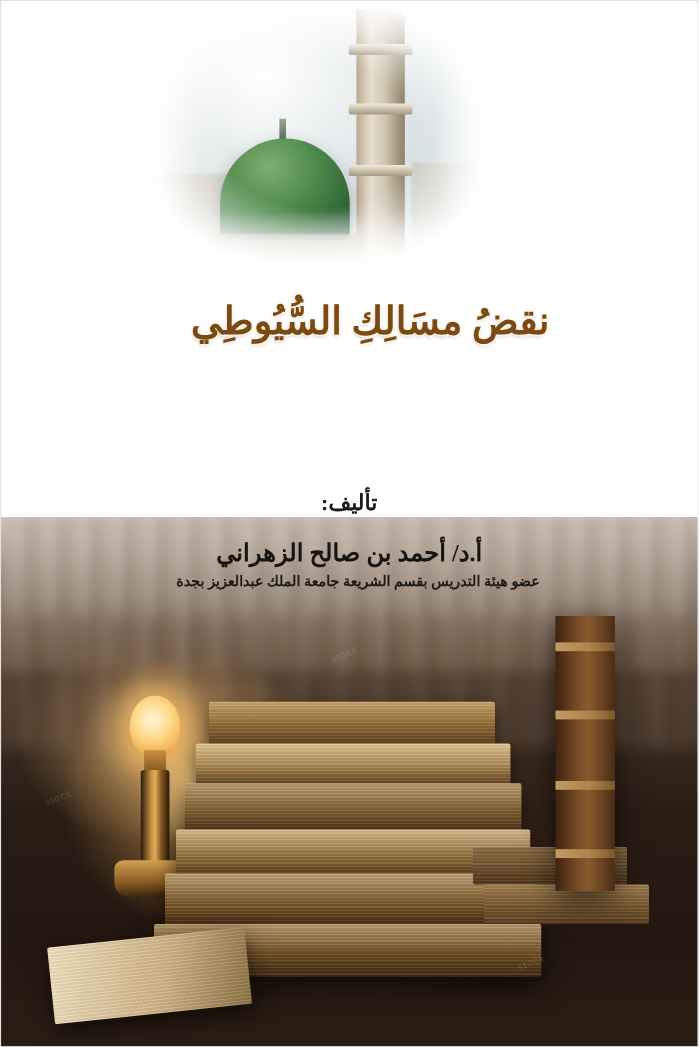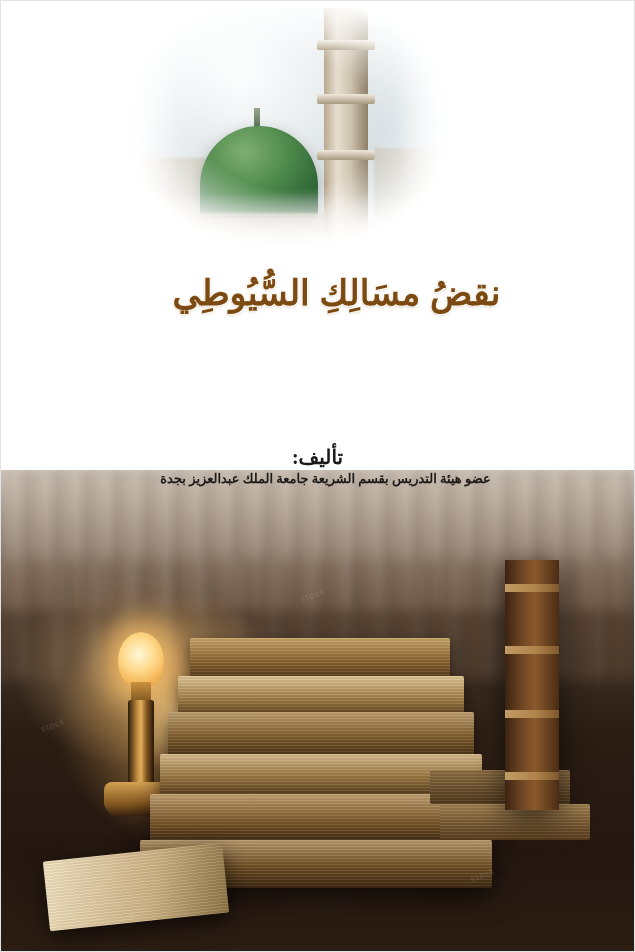--- a/index.html
+++ b/index.html
@@ -259,21 +259,21 @@
 
   
   .title-block {
     position: absolute;
     left: 0; right: 0;
     top: 268px;
     text-align: center;
     z-index: 5;
   }
   .title-line {
-    font-family: Liberation Sans, sans-serif;
+    font-family: Liberation Serif, serif;
     font-weight: bold;
     font-size: 35px;
     line-height: 1.45;
     color: #7b4a12;
     letter-spacing: 0px;
     text-shadow:
       0 0 2px rgba(255,246,228,0.95),
       1px 1px 0 rgba(255,255,255,0.8),
       0 1px 3px rgba(120,70,20,0.35);
     direction: rtl;
@@ -290,21 +290,21 @@
     top: 445px;
     text-align: center;
     z-index: 5;
     direction: rtl;
   }
   .author-label {
     font-family: "Liberation Serif", serif;
     font-weight: bold;
     font-size: 20px;
     color: #1b1b1b;
-    margin-bottom: 2px;
+    margin-bottom: 20px;
   }
   .author-name {
     font-family: "Liberation Serif", serif;
     font-weight: bold;
     font-size: 22px;
     color: #17130f;
     margin-bottom: 5px;
   }
   .author-affil {
     font-family: "Liberation Serif", serif;
@@ -382,17 +382,18 @@
       <div class="photo-fade-bottom"></div>
     </div>
   </div>
 
   <div class="title-block">
     <div class="title-line">نقضُ مسَالِكِ السُّيُوطِي</div>
   </div>
 
   <div class="author-block">
     <div class="author-label">تأليف:</div>
+    <div class="author-name">أ.د/ أحمد بن صالح الزهراني</div>
     <div class="author-affil">عضو هيئة التدريس بقسم الشريعة   جامعة الملك عبدالعزيز  بجدة</div>
   </div>
 
   <div class="page-edge"></div>
 </div>
 
 </body></html>

